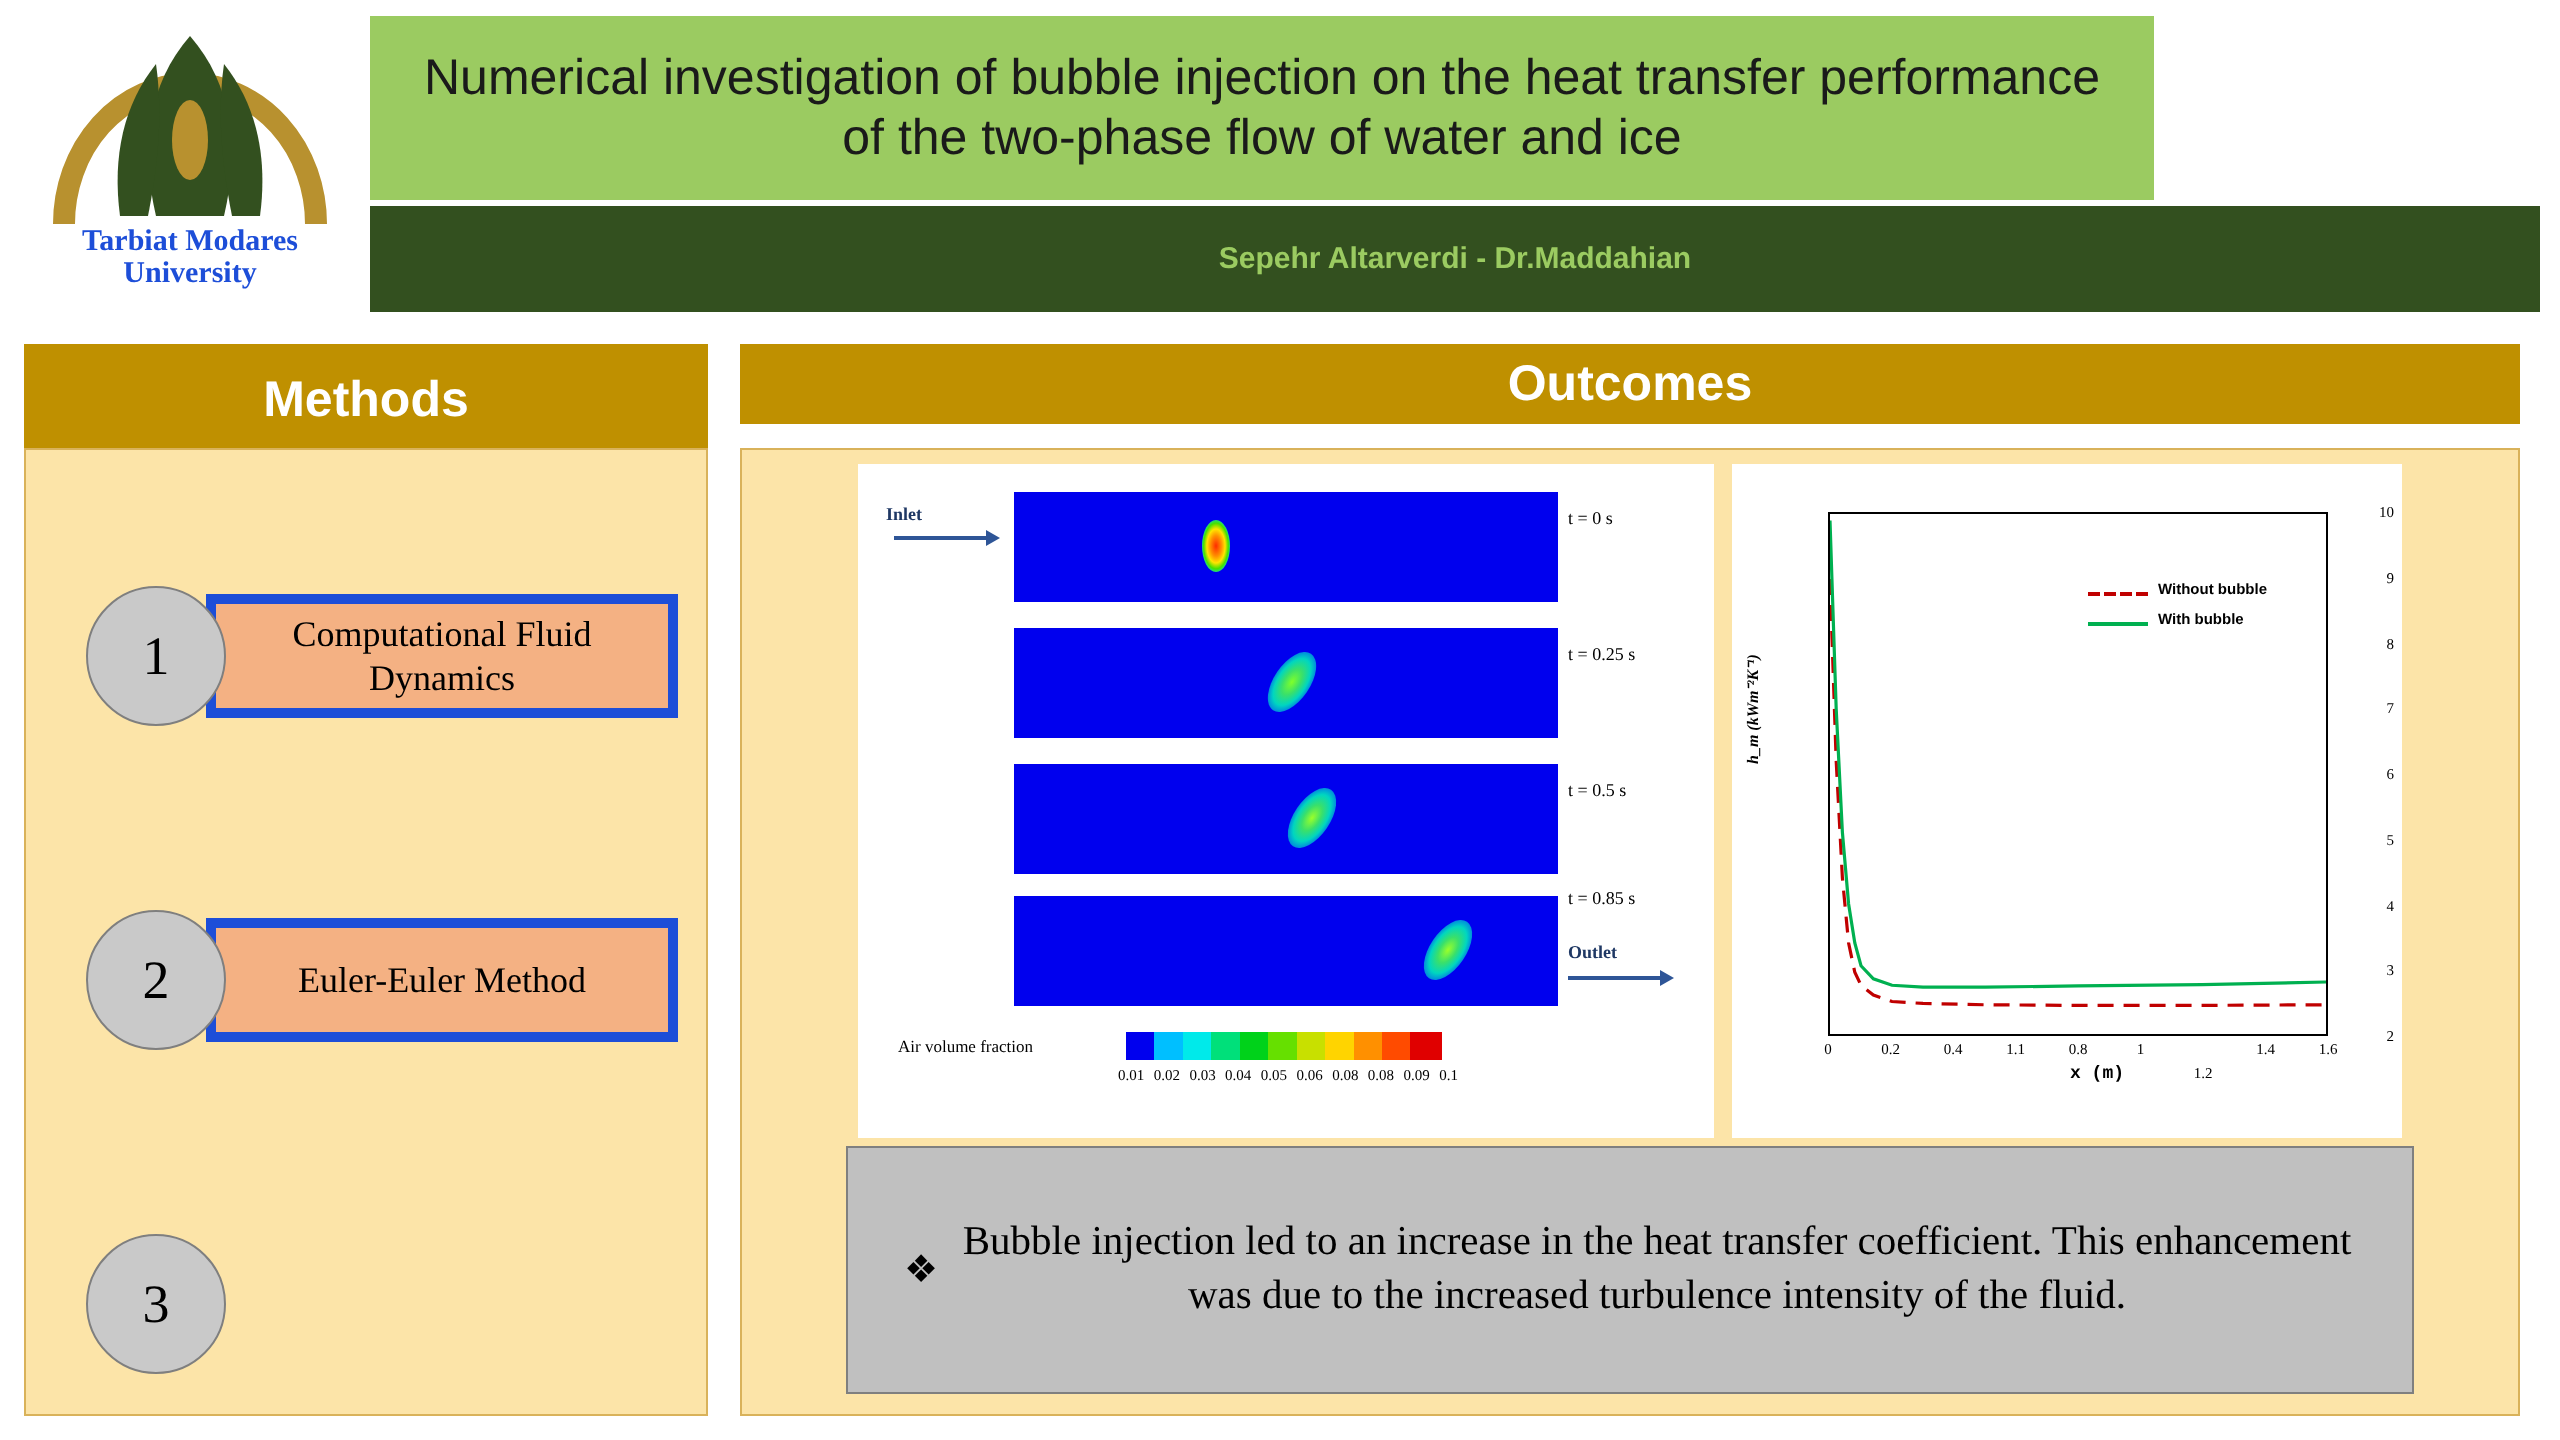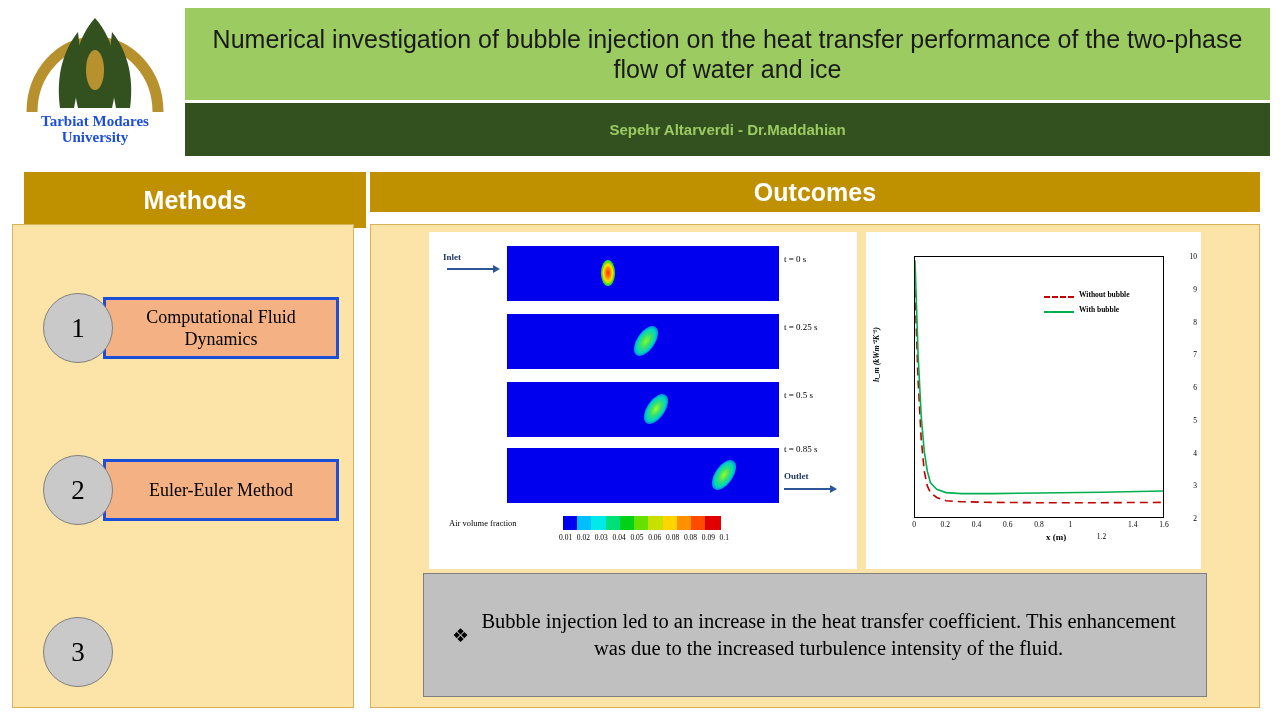--- a/index.html
+++ b/index.html
@@ -41,21 +41,21 @@
     font-weight: bold;
     font-size: 15px;
     color: #1d4ed8;
     line-height: 1.05;
     margin-top: -4px;
   }
 
   .title-bar {
     position: absolute;
     left: 185px; top: 8px;
-    width: 1085px; height: 92px;
+    width: 892px; height: 92px;
     background: #9bcb61;
     display: flex;
     align-items: center;
     box-sizing: border-box;
     padding: 0 18px;
   }
   .title-text {
     font-family: "Liberation Sans", sans-serif;
     font-size: 25px;
     color: #1a1a1a;
@@ -81,21 +81,21 @@
   .sec-head {
     position: absolute;
     background: #bf9000;
     display: flex;
     align-items: center;
     justify-content: center;
     color: #ffffff;
     font-size: 25px;
     font-weight: bold;
   }
-  .sec-methods { left: 24px; top: 172px; width: 342px; height: 56px; }
+  .sec-methods { left: 12px; top: 172px; width: 342px; height: 56px; }
   .sec-outcomes { left: 370px; top: 172px; width: 890px; height: 40px; }
 
   
   .methods-panel {
     position: absolute;
     left: 12px; top: 224px;
     width: 342px; height: 484px;
     background: #fce4a8;
     border: 1px solid #d9b25a;
     box-sizing: border-box;
@@ -104,21 +104,21 @@
     position: absolute;
     left: 30px;
     width: 296px;
     height: 62px;
   }
   .method-item .tag {
     position: absolute;
     left: 60px; top: 0;
     width: 236px; height: 62px;
     background: #f4b183;
-    border: 3px solid #1d4ed8;
+    border: 5px solid #1d4ed8;
     box-sizing: border-box;
     display: flex;
     align-items: center;
     justify-content: center;
     text-align: center;
     font-family: "Liberation Serif", serif;
     font-size: 18px;
     color: #000;
     line-height: 1.25;
     padding: 0 6px;
@@ -292,29 +292,29 @@
     transform-origin: left top;
     font-family: "Liberation Serif", serif;
     font-size: 8px;
     font-weight: bold;
     font-style: italic;
     color: #000;
     white-space: nowrap;
   }
   .xlabel-chart {
     position: absolute;
-    left: 180px; top: 300px;
-    font-family: Liberation Serif, serif;
+    left: 169px; top: 300px;
+    font-family: Liberation Mono, monospace;
     font-size: 9px;
     font-weight: bold;
     color: #000;
   }
   .legend-entry {
     position: absolute;
-    font-family: Liberation Serif, serif;
+    font-family: Liberation Sans, sans-serif;
     font-size: 7.5px;
     font-weight: bold;
     color: #000;
     white-space: nowrap;
   }
   .legend-swatch {
     position: absolute;
     height: 0;
     border-top-width: 2px;
   }
@@ -464,21 +464,21 @@
             <div class="ytick" style="top: 155px;">6</div>
             <div class="ytick" style="top: 122.25px;">7</div>
             <div class="ytick" style="top: 89.5px;">8</div>
             <div class="ytick" style="top: 56.75px;">9</div>
             <div class="ytick" style="top: 24px;">10</div>
           </div>
         <div id="xtick-host">
             <div class="xtick" style="left: 48px;">0</div>
             <div class="xtick" style="left: 79.25px;">0.2</div>
             <div class="xtick" style="left: 110.5px;">0.4</div>
-            <div class="xtick" style="left: 141.75px;">0.6</div>
+            <div class="xtick" style="left: 141.75px;">1.1</div>
             <div class="xtick" style="left: 173px;">0.8</div>
             <div class="xtick" style="left: 204.25px;">1</div>
             <div class="xtick" style="left: 235.5px; margin-top: 12px;">1.2</div>
             <div class="xtick" style="left: 266.75px;">1.4</div>
             <div class="xtick" style="left: 298px;">1.6</div>
           </div>
 
         <div class="chart-plot">
           <svg id="chart-svg" width="248" height="260" viewBox="0 0 248 260">
               <path d="M0.00 32.50 L3.10 123.50 L6.20 182.00 L9.30 214.50 L12.40 229.13 L15.50 235.63 L21.70 240.50 L31.00 243.75 L46.50 244.72 L77.50 245.38 L124.00 245.70 L186.00 245.70 L248.00 245.38" fill="none" stroke="#c00000" stroke-width="1.6" stroke-dasharray="8,5"></path>

